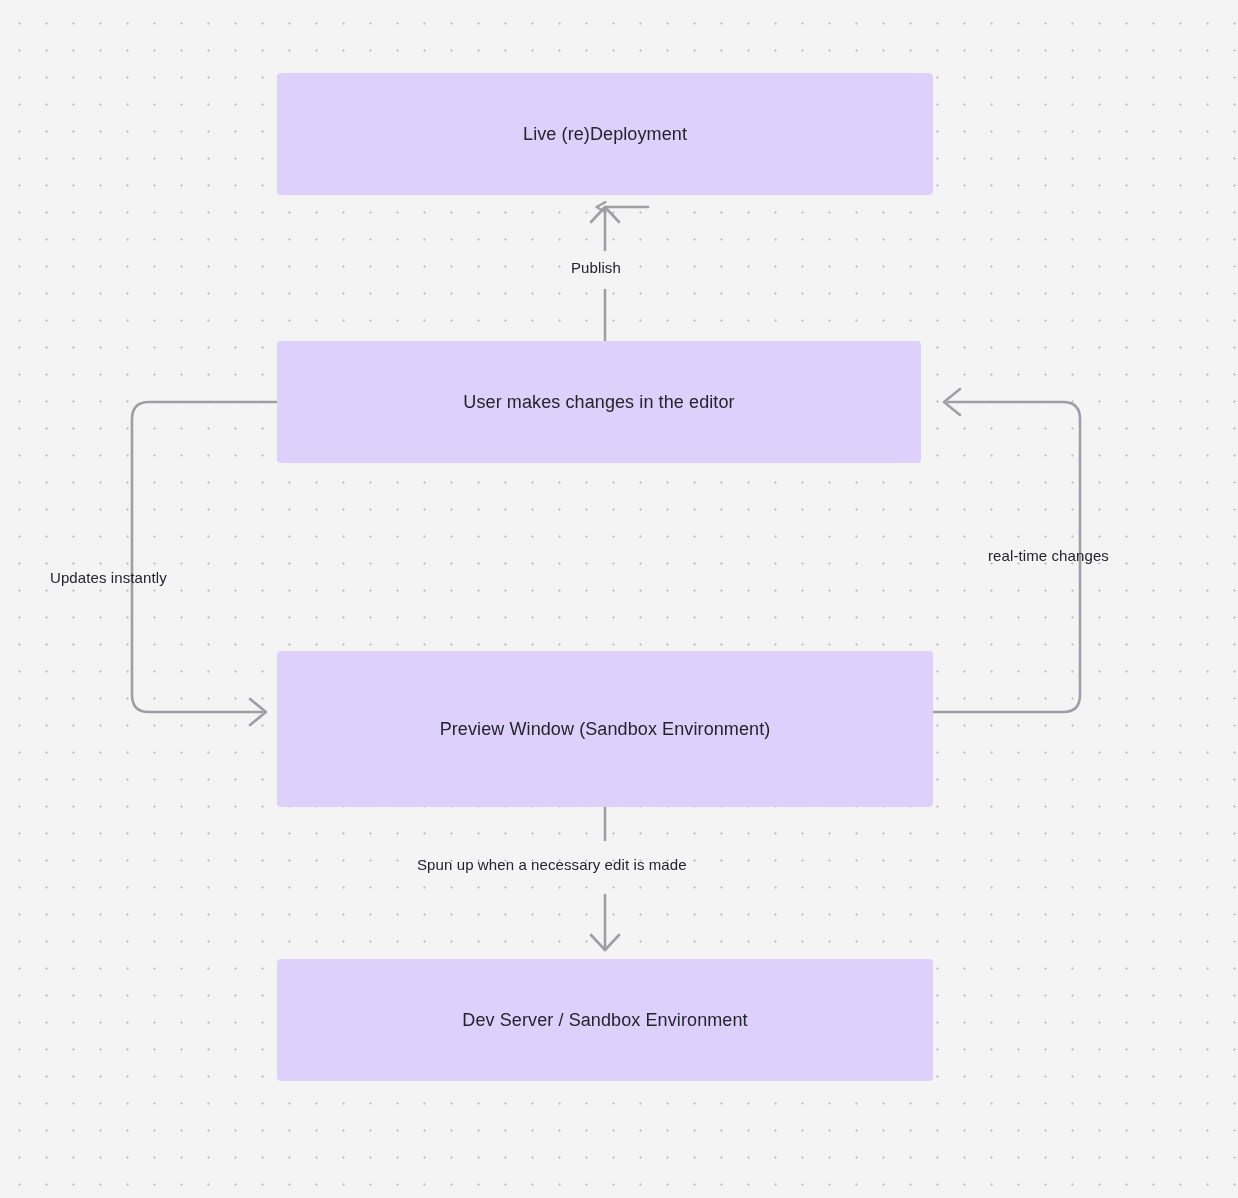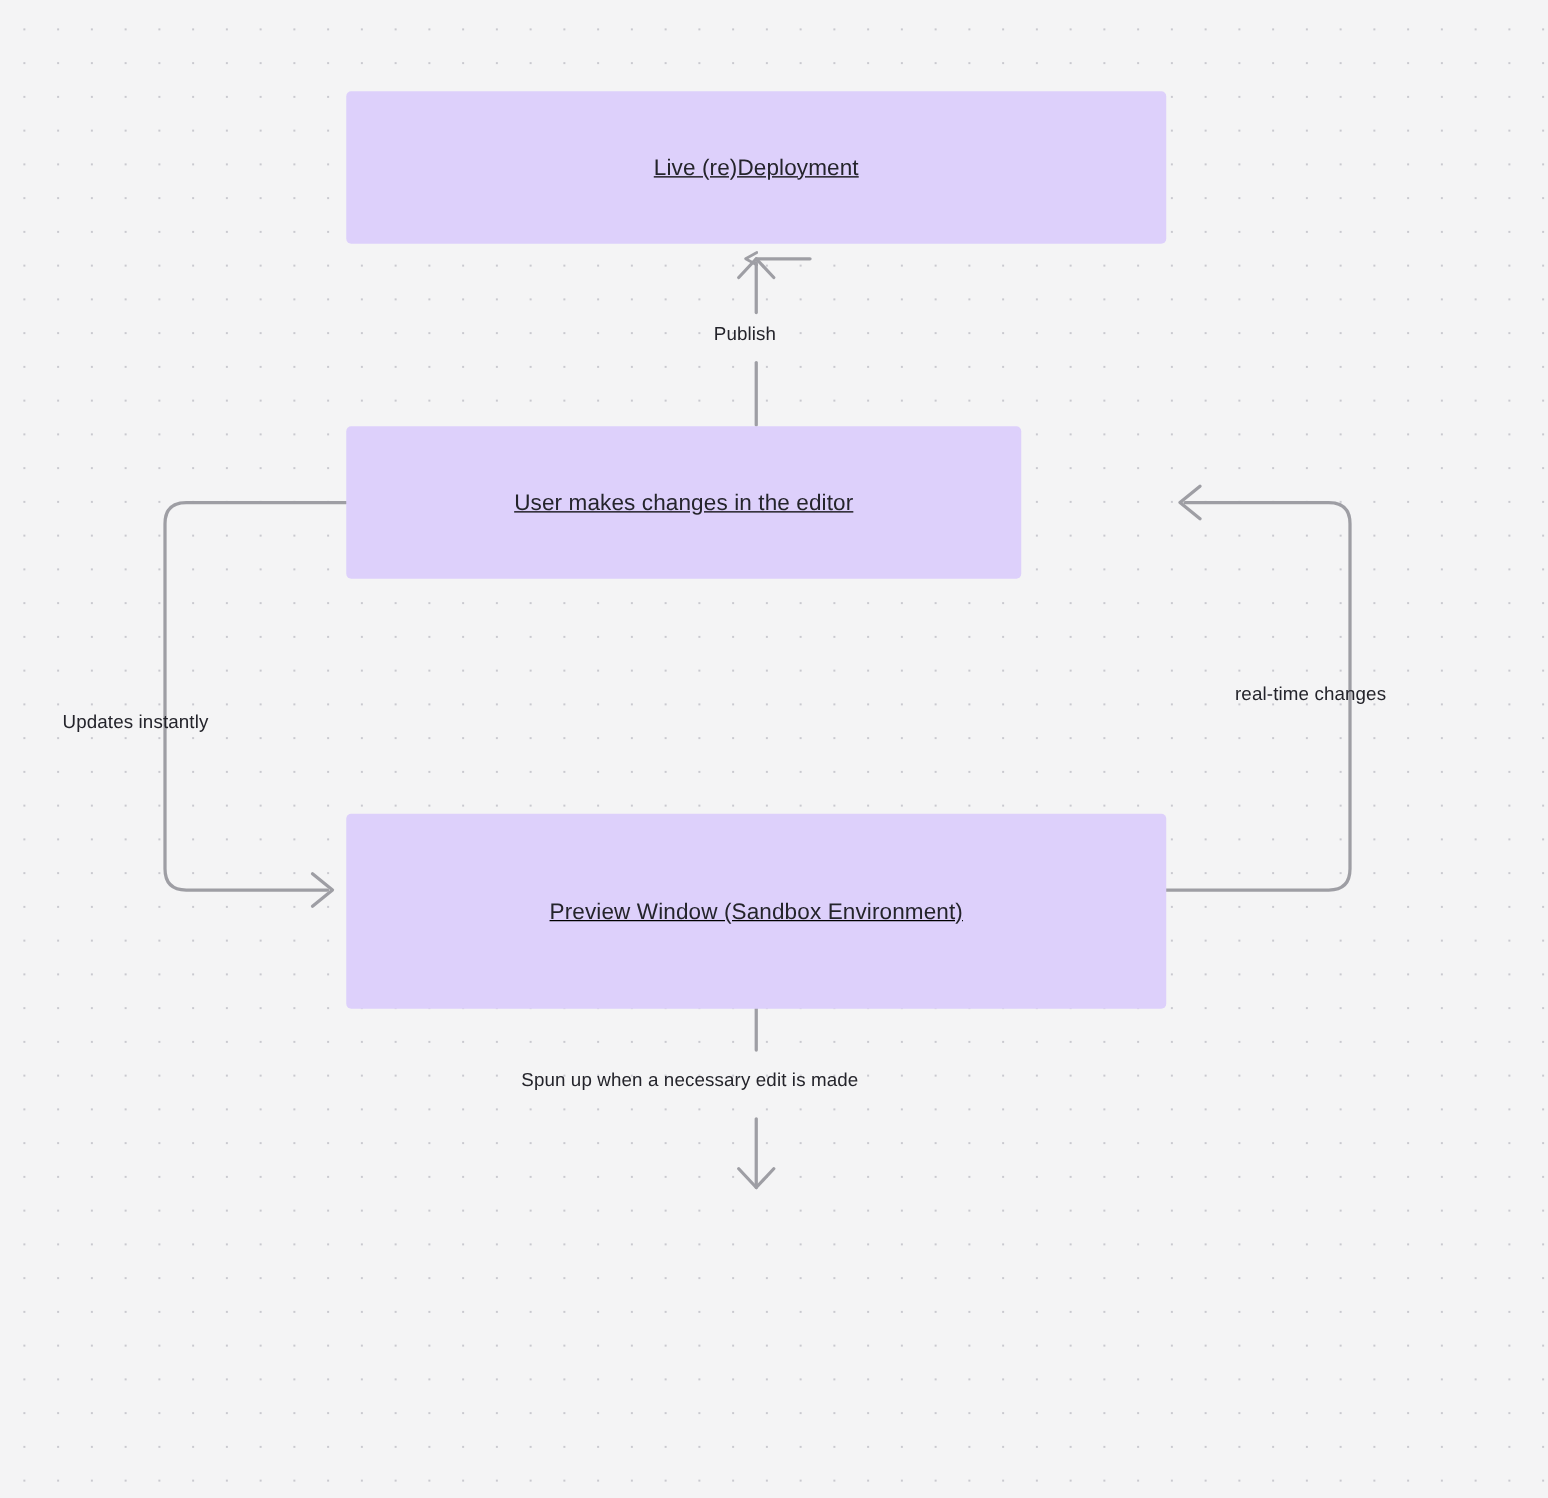--- a/index.html
+++ b/index.html
@@ -29,21 +29,20 @@
     pointer-events: none;
   }
   .node {
     position: absolute;
     background: #ddd0fb;
     border-radius: 4px;
     display: flex;
     align-items: center;
     justify-content: center;
     box-sizing: border-box;
-    text-decoration: underline;
   }
   .node-label {
     font-size: 18px;
     color: #24242b;
     letter-spacing: 0.1px;
     text-align: center;
     padding: 0 14px;
   }
   .edge-label {
     position: absolute;
@@ -88,28 +87,31 @@
       <path d="M591,800 L605,785 L619,800" fill="none" stroke="#9e9ea4" stroke-width="2.6" stroke-linecap="round" stroke-linejoin="round"></path>
       <path d="M605,895 L605,950" fill="none" stroke="#9e9ea4" stroke-width="2.6" stroke-linecap="round"></path>
       <path d="M591,935 L605,950 L619,935" fill="none" stroke="#9e9ea4" stroke-width="2.6" stroke-linecap="round" stroke-linejoin="round"></path>
     </g>
   </svg>
 
   <div class="node" style="left:277px; top:73px; width:656px; height:122px;">
     <span class="node-label">Live (re)Deployment</span>
   </div>
 
-  <div class="node" style="left:277px; top:341px; width:540px; height:122px;">
+  <div class="node" style="left:277px; top:341px; width:644px; height:122px;">
     <span class="node-label">User makes changes in the editor</span>
   </div>
 
   <div class="node" style="left:277px; top:651px; width:656px; height:156px;">
     <span class="node-label">Preview Window (Sandbox Environment)</span>
   </div>
 
+  <div class="node" style="left:277px; top:959px; width:656px; height:122px;">
+    <span class="node-label">Dev Server / Sandbox Environment</span>
+  </div>
 
   <div class="edge-label" style="left:571px; top:259px;">Publish</div>
 
   <div class="edge-label" style="left:50px; top:569px;">Updates instantly</div>
 
   <div class="edge-label" style="left:988px; top:547px;">real-time changes</div>
 
   <div class="edge-label" style="left:417px; top:856px;text-align:center;">Spun up when a necessary edit is made</div>
 
 </div>

